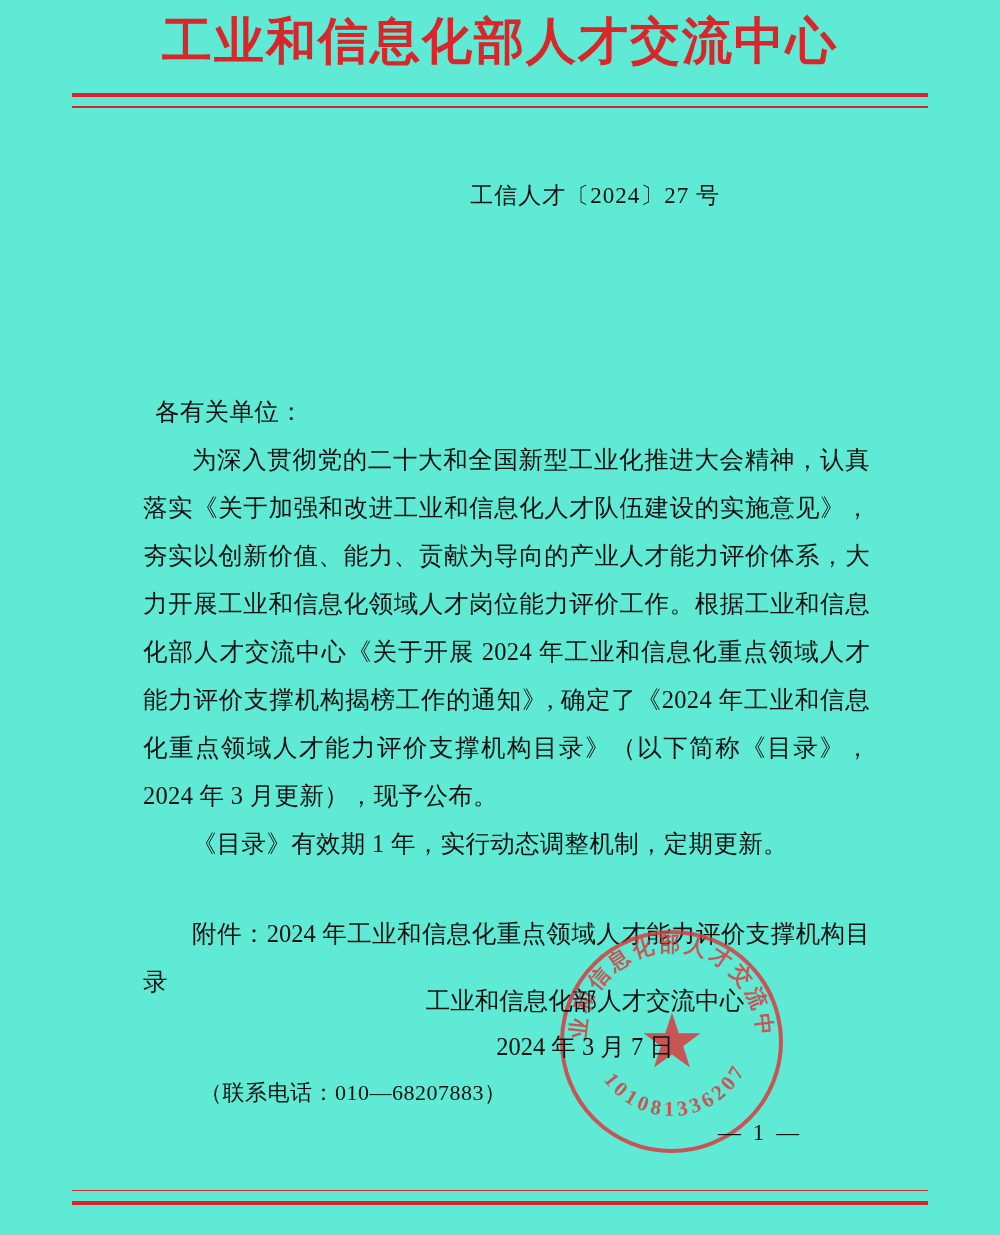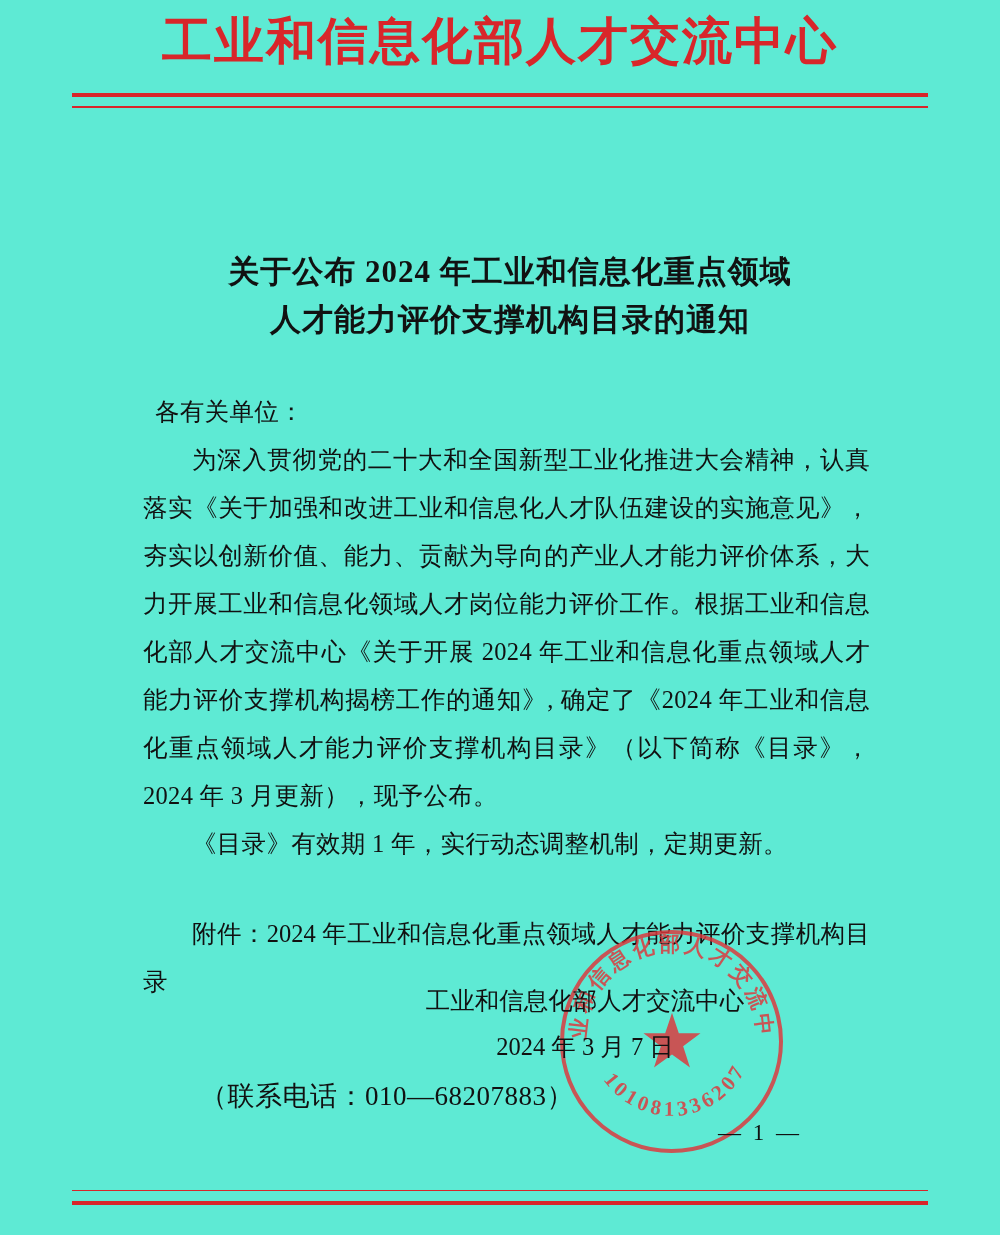--- a/index.html
+++ b/index.html
@@ -167,21 +167,21 @@
     font-family: "Liberation Serif", serif;
     font-size: 15px;
     letter-spacing: 2px;
   }
 
   
   .contact {
     position: absolute;
     top: 1078px;
     left: 200px;
-    font-size: 27px;
+    font-size: 22px;
     letter-spacing: 0.5px;
   }
 
   
   .page-number {
     position: absolute;
     top: 1120px;
     left: 0;
     width: 1000px;
     text-align: center;
@@ -214,25 +214,22 @@
 
 <div class="page">
 
   <div class="masthead">
     <div class="masthead-title">工业和信息化部人才交流中心</div>
   </div>
 
   <div class="rule-thick" style="top:93px;"></div>
   <div class="rule-thin" style="top:106px;"></div>
 
-
-  <div class="doc-title">
-    <div>关于公布 2024 年工业和信息化重点领域</div>
-    <div>人才能力评价支撑机构目录的通知</div>
-  </div>
+  <div class="doc-number">工信人才〔2024〕27 号</div>
+
 
   <div class="body-block">
     <p class="salutation">各有关单位：</p>
     <p class="para">为深入贯彻党的二十大和全国新型工业化推进大会精神，认真落实《关于加强和改进工业和信息化人才队伍建设的实施意见》，夯实以创新价值、能力、贡献为导向的产业人才能力评价体系，大力开展工业和信息化领域人才岗位能力评价工作。根据工业和信息化部人才交流中心《关于开展 2024 年工业和信息化重点领域人才能力评价支撑机构揭榜工作的通知》, 确定了《2024 年工业和信息化重点领域人才能力评价支撑机构目录》（以下简称《目录》，2024 年 3 月更新），现予公布。</p>
     <p class="para para-gap">《目录》有效期 1 年，实行动态调整机制，定期更新。</p>
   </div>
 
   <div class="attachment">附件：2024 年工业和信息化重点领域人才能力评价支撑机构目录</div>
 
   <div class="seal">

